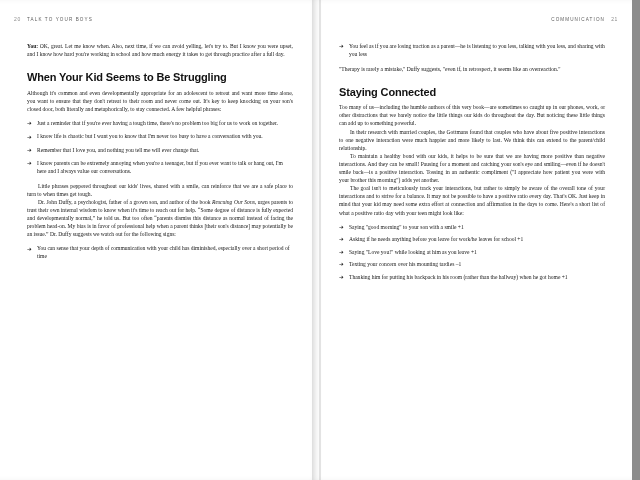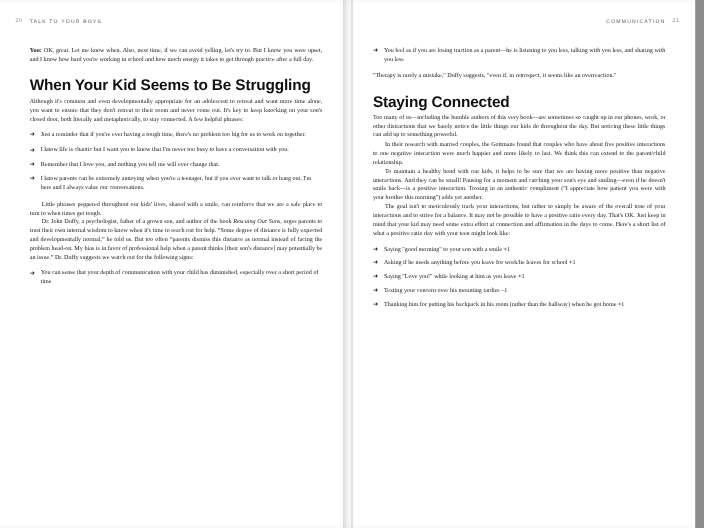--- a/index.html
+++ b/index.html
@@ -74,21 +74,21 @@
     text-justify: inter-word;
     color: #161616;
     hyphens: auto;
   }
   p.ind { text-indent: 11px; }
   p.sp { margin-top: 6.5px; }
 
   h2 {
     margin: 13px 0 5.5px 0;
     font-family: "Liberation Sans", sans-serif;
-    font-size: 14px;
+    font-size: 11px;
     font-weight: bold;
     letter-spacing: -0.15px;
     color: #111;
     line-height: 12px;
   }
 
   .bullets { margin: 6px 0 0 0; }
   .bullet {
     position: relative;
     padding-left: 10px;

